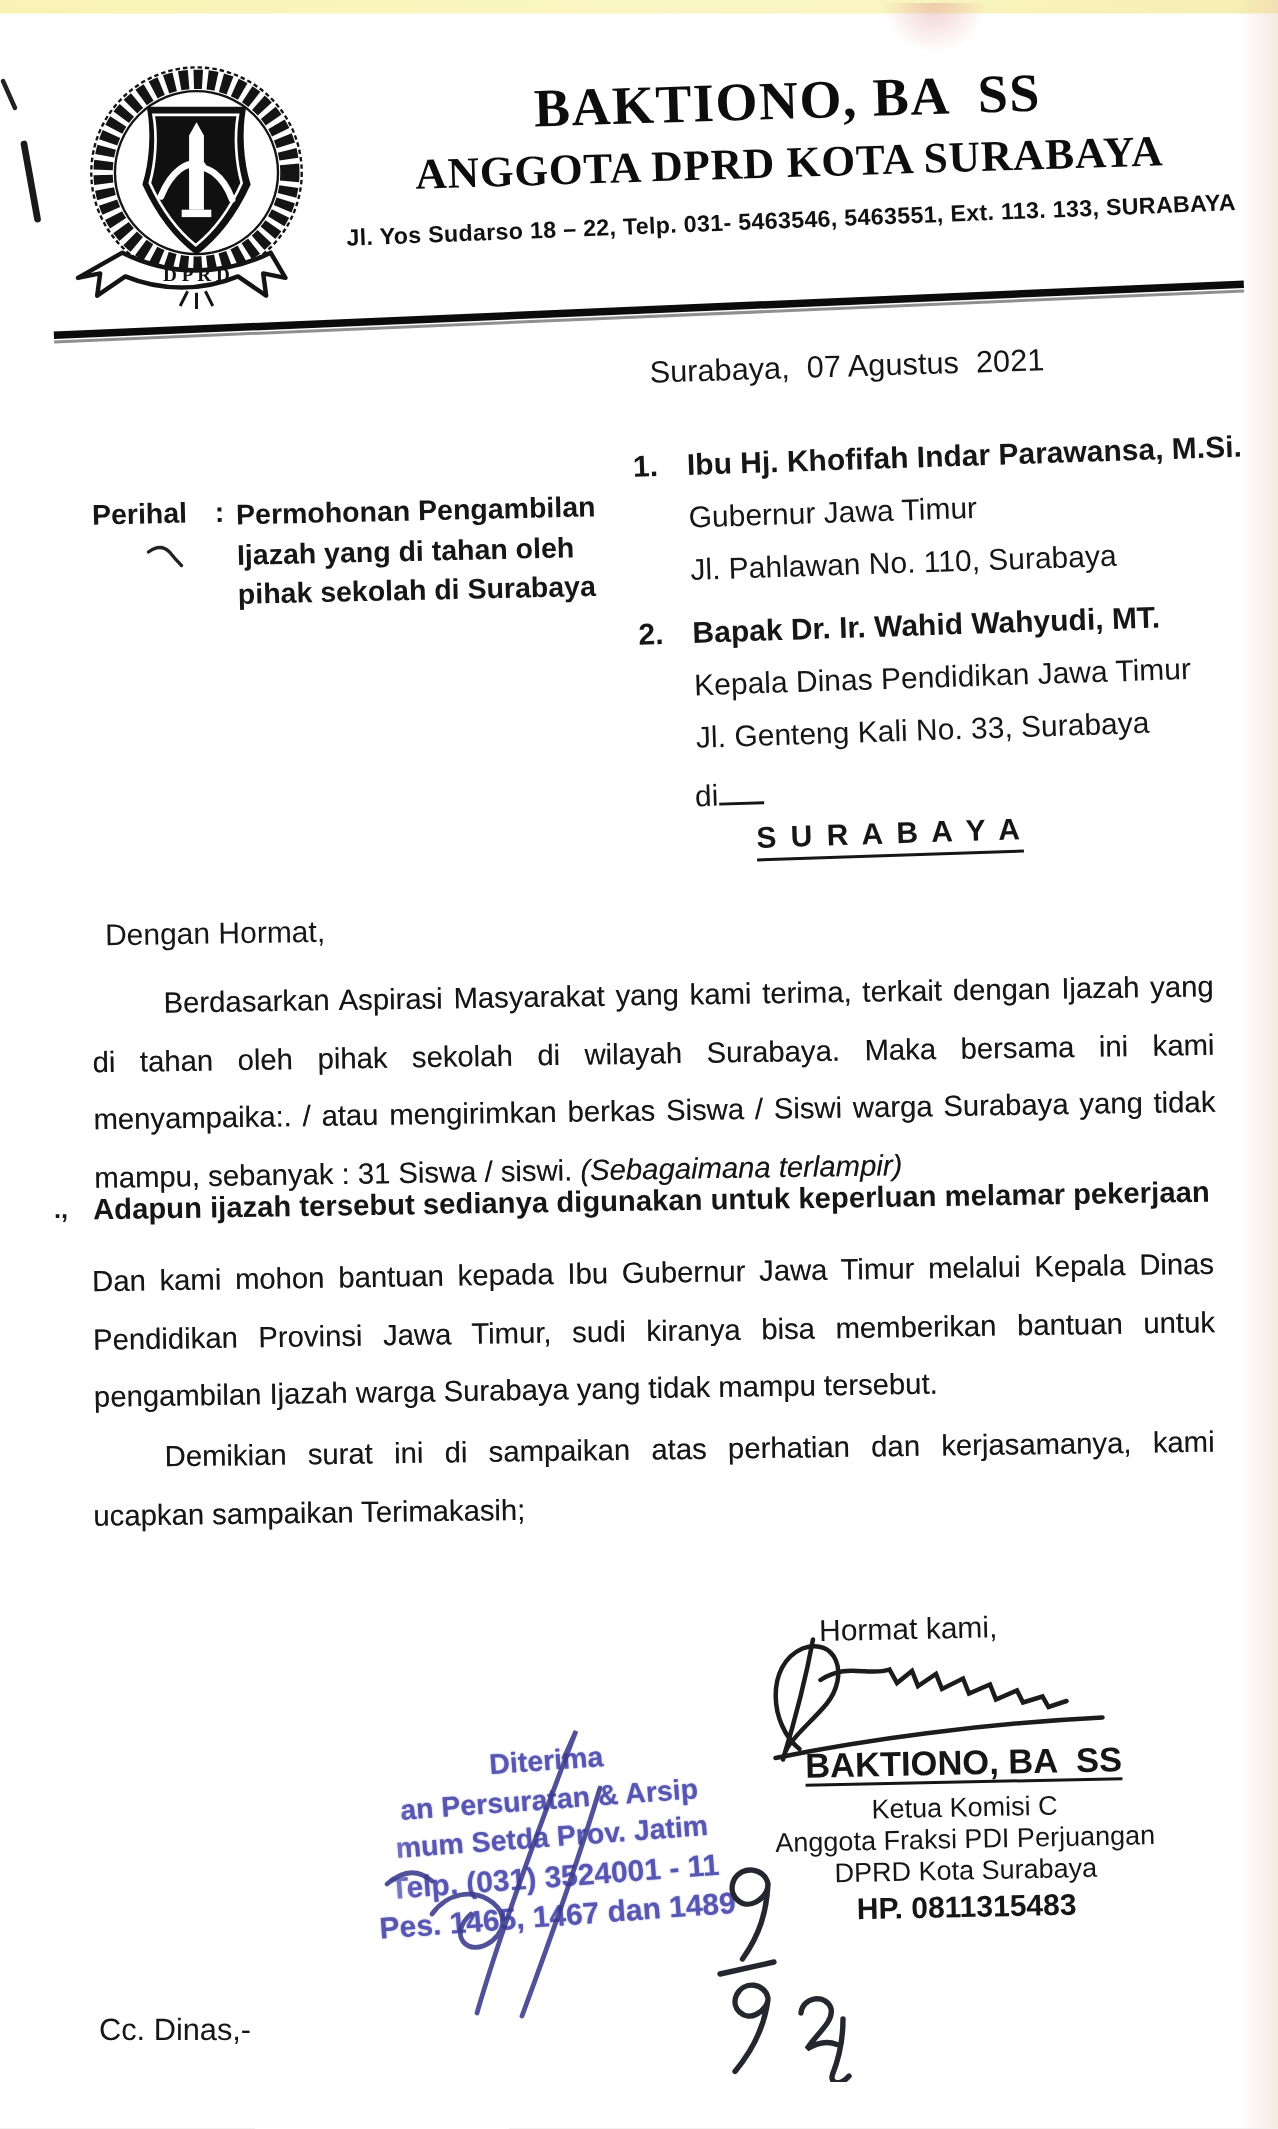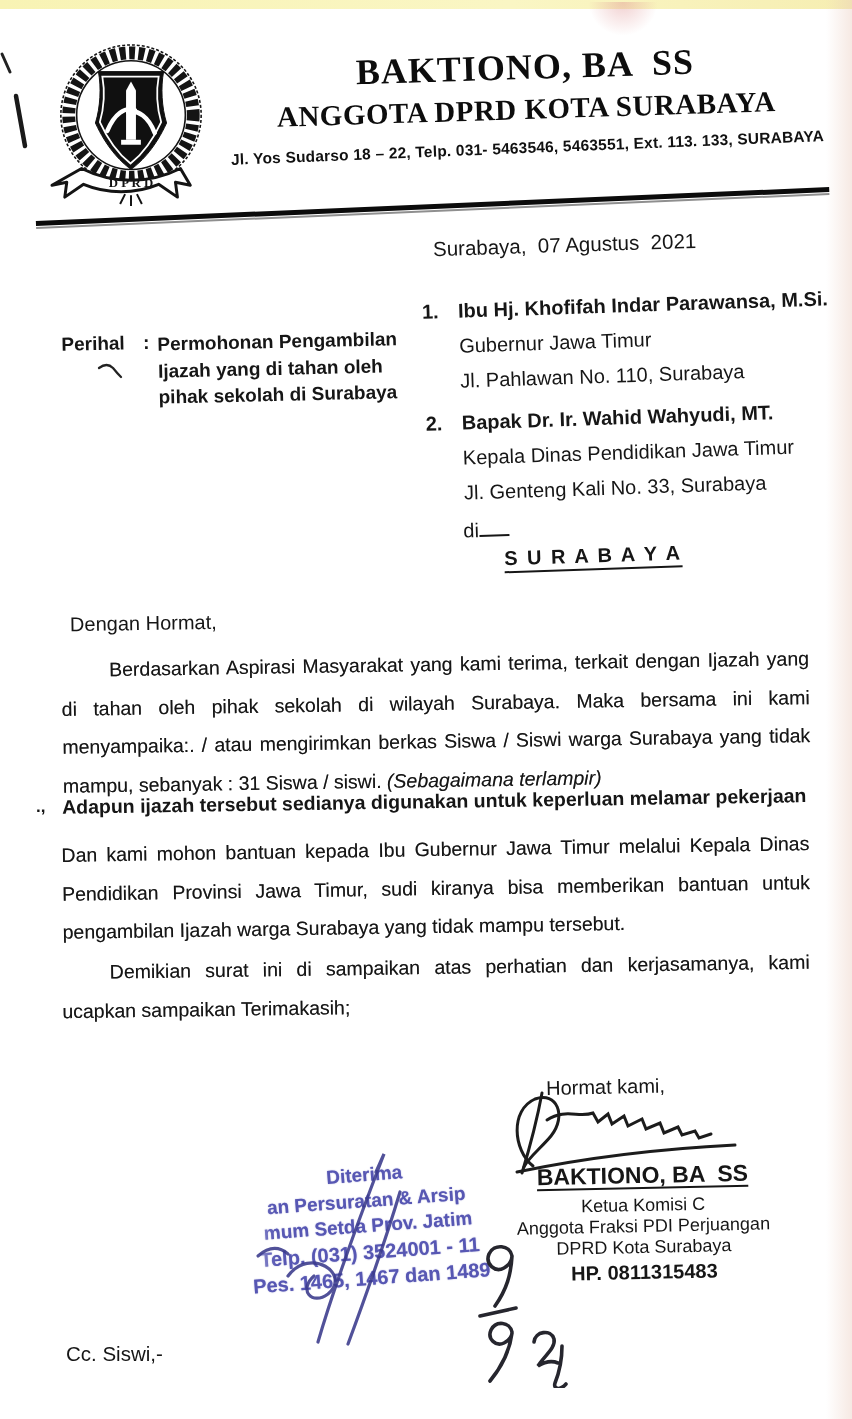--- a/index.html
+++ b/index.html
@@ -200,15 +200,15 @@
   <svg class="abs hand-date" width="130" height="150" viewBox="0 0 130 150">
     <g fill="none" stroke="#26262e" stroke-width="3.6" stroke-linecap="round">
       <path d="M60,18 c-2,-11 -18,-13 -23,-2 c-4,10 6,19 15,14 c7,-4 8,-9 8,-12 c-1,18 -5,33 -17,50"></path>
       <path d="M28,78 L64,70"></path>
       <path d="M60,94 c-2,-10 -16,-12 -21,-2 c-4,9 5,17 13,13 c6,-3 8,-8 8,-10 c-2,16 -8,31 -22,48"></path>
       <path d="M82,104 c1,-11 17,-13 20,-3 c2,9 -10,17 -16,27 c8,-5 15,-5 20,-3"></path>
       <path d="M110,108 c0,14 -3,27 -7,37 c-2,6 5,8 11,1"></path>
     </g>
   </svg>
 
-  <div class="abs footer">Cc. Siswi,-</div>
+  <div class="abs footer">Cc. Dinas,-</div>
 
 </div>
 
 </body></html>

